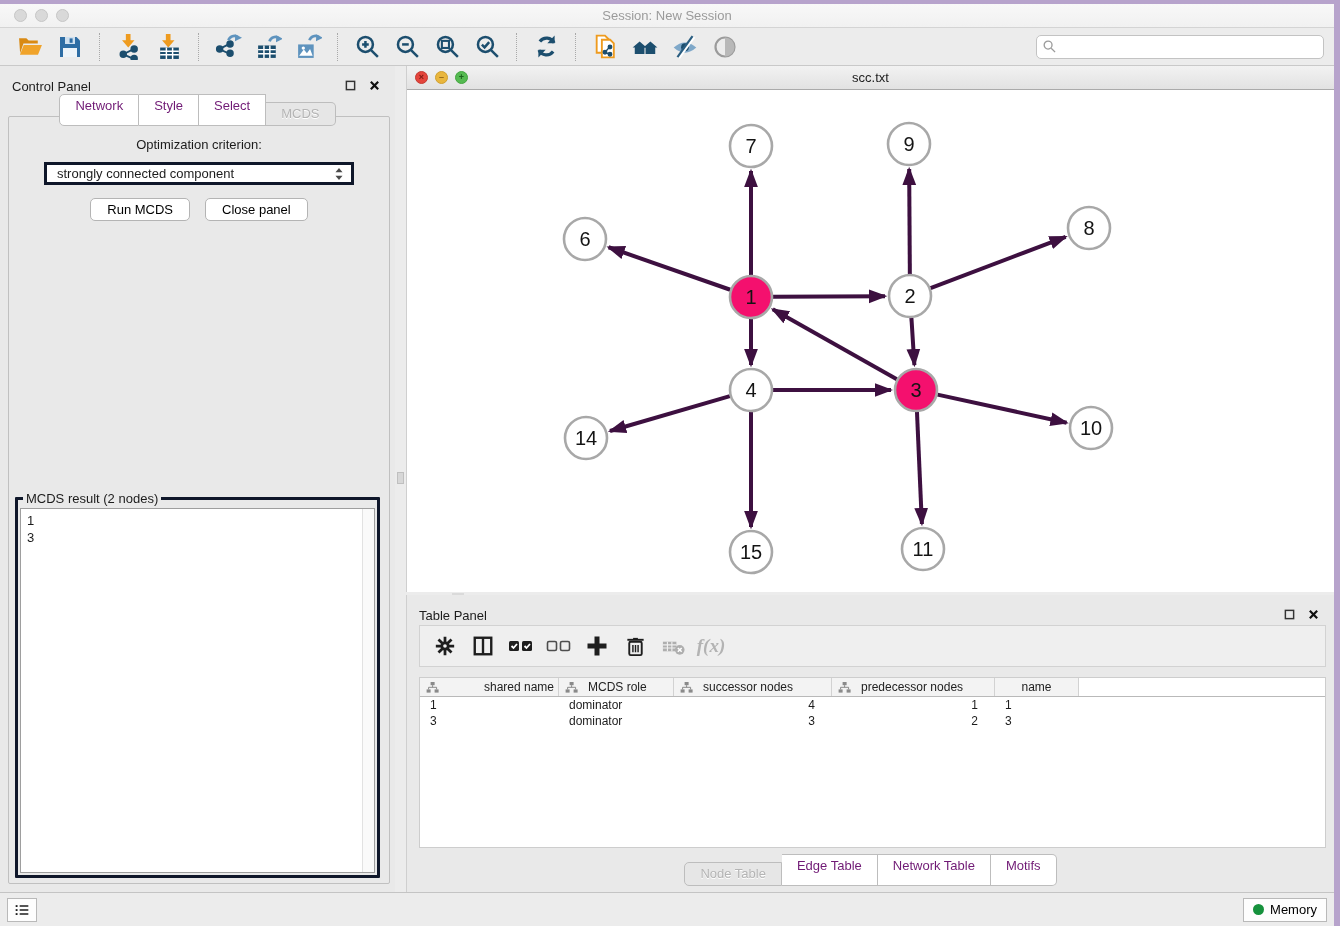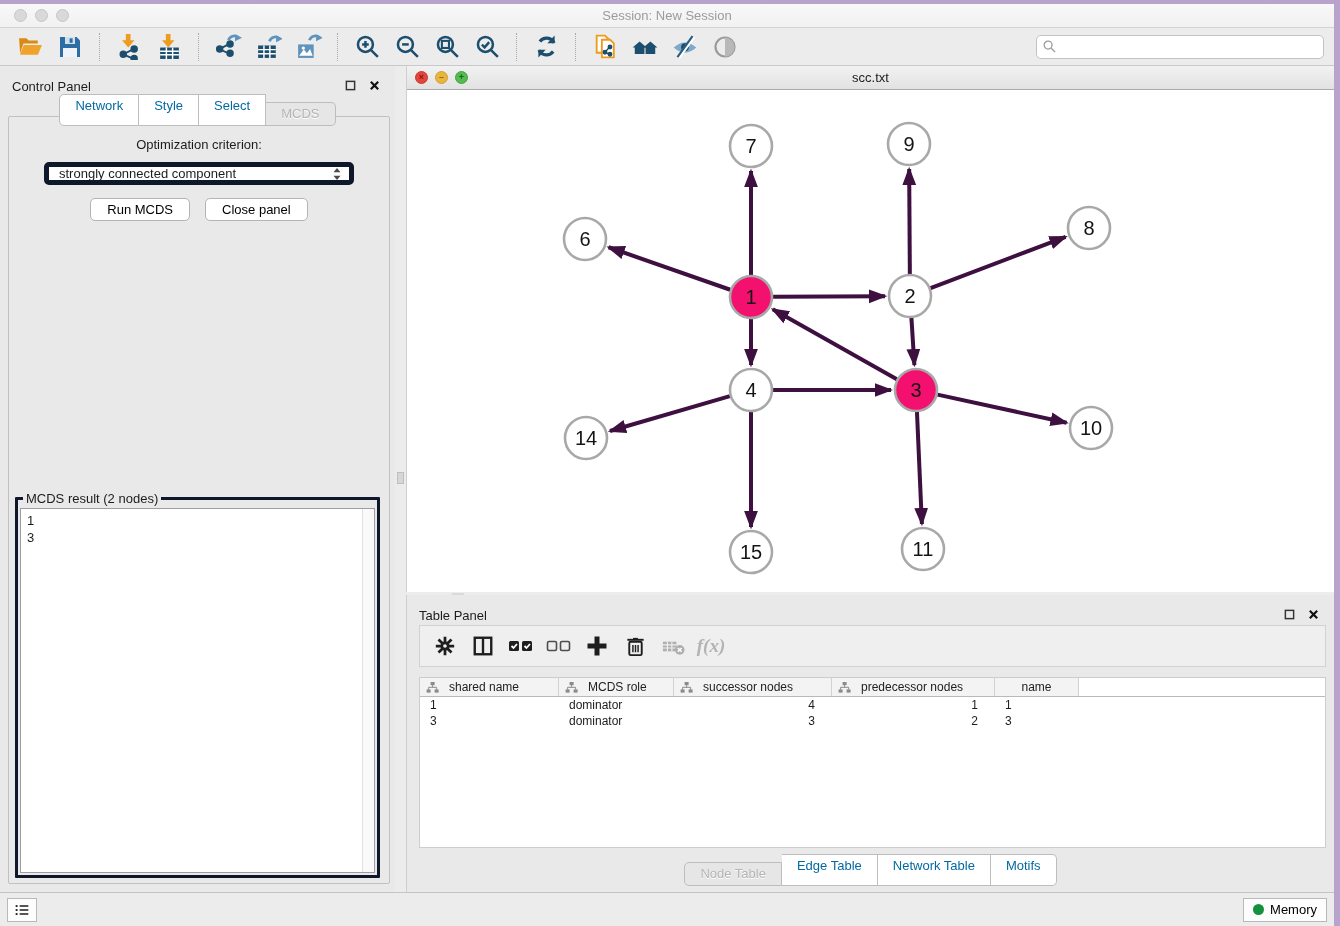--- a/index.html
+++ b/index.html
@@ -24,27 +24,27 @@
   
   .main { position:relative; flex:1; }
 
   
   .control-panel { position:absolute; left:0; top:0; width:395px; bottom:0; background:#e9e9e9; }
   .panel-header { height:28px; display:flex; align-items:flex-end; padding:0 12px; font-size:13px; }
   .panel-header .spacer { flex:1; }
   .panel-icon-btn { width:18px; height:18px; display:flex; align-items:center; justify-content:center; margin-left:6px; }
   .cp-tabs-row { display:flex; justify-content:center; position:relative; z-index:2; }
   .tabset { display:inline-flex; }
-  .tab { font-size:13px; padding:3px 15px 4px; background:#fff; border:1px solid #bdbdbd; border-left:none; color:#0369a1; }
+  .tab { font-size:13px; padding:3px 15px 4px; background:#fff; border:1px solid #bdbdbd; border-left:none; color:#701a75; }
   .tab.first { border-left:1px solid #bdbdbd; border-radius:5px 0 0 5px; }
   .tab.last { border-radius:0 5px 5px 0; }
   .tab.selected { background:#e6e6e6; color:#b4b4b4; text-shadow:0 1px 0 #fff;margin-top:8px; }
   .cp-body { position:absolute; left:8px; right:5px; top:49px; bottom:8px; border:1px solid #c0c0c0; border-radius:2px; background:#e9e9e9; margin-top:1px; }
   .opt-label { text-align:center; font-size:13px; margin-top:20px; }
-  .dropdown { width:310px; height:23px; margin:10px auto 12px; background:#fff; border:5px solid #0f172a; border-radius:5px; display:flex; align-items:center; padding:0 6px 0 10px; font-size:13px; }
+  .dropdown { width:310px; height:23px; margin:10px auto 12px; background:#fff; border:3px solid #0f172a; border-radius:0; display:flex; align-items:center; padding:0 6px 0 10px; font-size:13px; }
   .dropdown .dd-label { flex:1; }
   .btn-row { display:flex; justify-content:center; gap:15px; margin-top:13px; }
   .push-btn { height:23px; padding:0 16px; background:#fff; border:1px solid #b4b4b4; border-radius:5px; font-size:13px; font-family:"Liberation Sans",sans-serif; }
   .result-fieldset { position:absolute; left:6px; right:9px; top:374px; bottom:5px; border:3px solid #0f172a; border-radius:1px; padding:2px; }
   .result-fieldset legend { font-size:13px; padding:0 3px; margin-left:3px; }
   .result-list { width:100%; height:100%; background:#fff; border:1px solid #9e9e9e; position:relative; padding:3px 6px; font-size:13px; line-height:17px; }
   .result-scroll { position:absolute; right:0; top:0; bottom:0; width:12px; background:#fafafa; border-left:1px solid #e2e2e2; }
 
   
   .net-window { position:absolute; left:406px; right:0; top:0; height:526px; display:flex; flex-direction:column; border-left:1px solid #cfcfcf; }
@@ -471,21 +471,21 @@
               <circle cx="19.5" cy="16.5" r="5" fill="#aeaeae"></circle>
               <path d="M17.5 14.5l4 4M21.5 14.5l-4 4" stroke="#fff" stroke-width="1.6"></path>
             </svg>
         </span>
         <span class="tp-tool">
           <span class="fx-label">f(x)</span>
         </span>
       </div>
       <div class="tp-table">
         <div class="thead" id="table-head">
-            <div class="th" style="width: 139px;">
+            <div class="th" style="width: 139px; justify-content: space-between;">
               <span style="display: flex; align-items: center; margin: 0px 6px 0px 2px;">
                 <svg width="13" height="13" viewBox="0 0 13 13">
                   <g fill="#8a8a8a">
                     <rect x="4.6" y="1" width="4" height="3.2"></rect>
                     <rect x="0.6" y="8.4" width="4" height="3.2"></rect>
                     <rect x="8.6" y="8.4" width="4" height="3.2"></rect>
                   </g>
                   <path d="M6.6 4.2v2.1M2.6 8.4V6.3h8v2.1" fill="none" stroke="#8a8a8a" stroke-width="1"></path>
                 </svg>
               </span>

